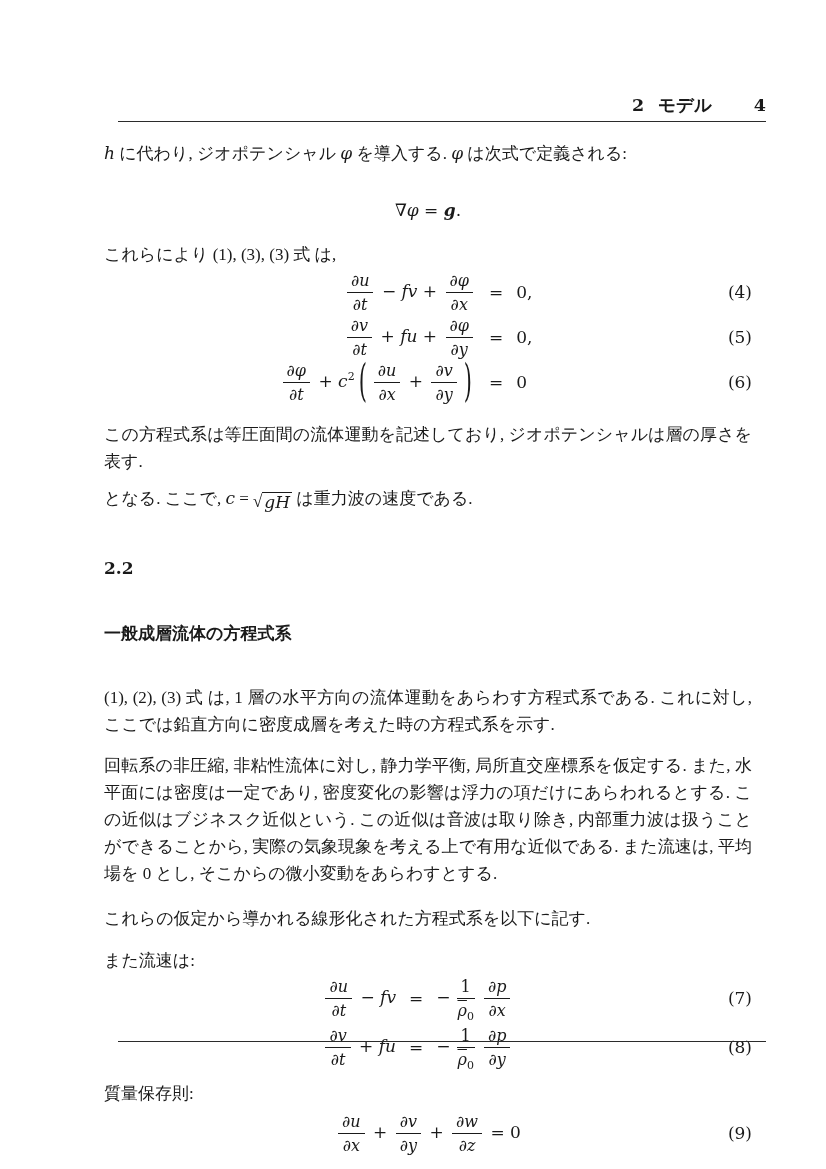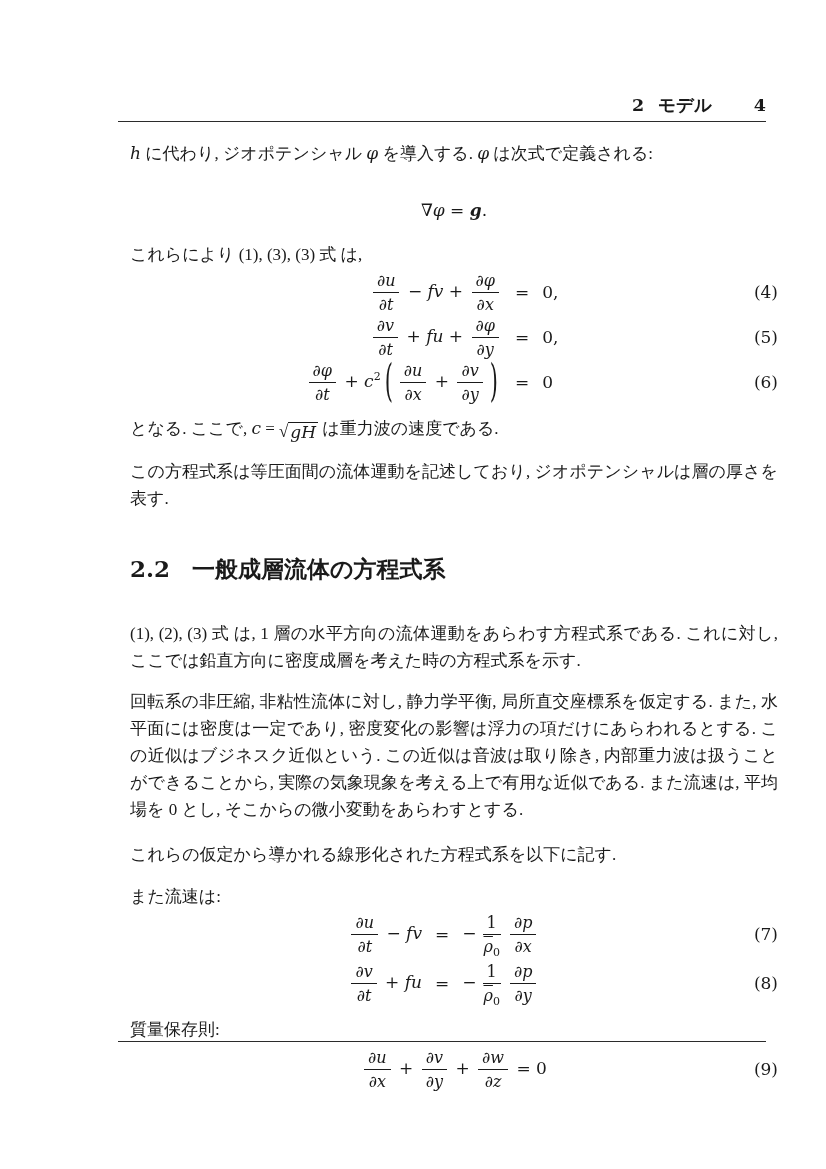--- a/index.html
+++ b/index.html
@@ -18,21 +18,21 @@
   }
   .hdr-sec{font-family:"DejaVu Serif",serif;margin-right:14px;}
   .hdr-title{font-family:"Liberation Sans","DejaVu Sans",sans-serif;}
   .hdr-page{font-family:"DejaVu Serif",serif;margin-left:42px;}
   .hrule{position:absolute;left:118px;width:648px;height:1.4px;background:#2b2b2b;}
   .hrule.top{top:121px;}
   .hrule.bottom{top:1041px;}
 
   
   .content{
-    position:absolute;top:134px;left:130px;width:648px;
+    position:absolute;top:134px;left:104px;width:648px;
     font-size:17px;line-height:27px;text-align:justify;
   }
   p{margin:0;}
 
   
   .m{font-family:"DejaVu Serif",serif;font-style:italic;}
   .mb{font-family:"DejaVu Serif",serif;font-style:italic;font-weight:bold;}
   .eqfont{font-family:"DejaVu Serif",serif;}
   .frac{
     display:inline-flex;flex-direction:column;align-items:center;
@@ -61,23 +61,23 @@
   .eqcenter .eq-tag{justify-self:end;}
   .eqrow{display:grid;align-items:center;min-height:45px;}
   .ga .eqrow{grid-template-columns:372px auto 1fr auto;}
   .gb .eqrow{grid-template-columns:292px auto 1fr auto;min-height:49px;}
   .eq-lhs{justify-self:end;white-space:nowrap;text-align:right;}
   .eq-rel{margin:0 13px;}
   .eq-rhs{justify-self:start;white-space:nowrap;}
   .eq-tag{justify-self:end;}
 
   
-  .heading{margin-top:42px;display:flex;align-items:baseline;font-weight:bold;font-size:23px;line-height:29px;text-align:right;}
+  .heading{margin-top:42px;display:flex;align-items:baseline;font-weight:bold;font-size:17px;line-height:29px;text-align:right;flex-direction:column;}
   .sec-num{font-family:"DejaVu Serif",serif;margin-right:22px;}
-  .sec-title{font-family:"Liberation Sans","DejaVu Sans",sans-serif;}
+  .sec-title{font-family:"Liberation Sans","DejaVu Sans",sans-serif;margin-top:36px;}
 </style>
 </head>
 <body style="color: rgb(26, 26, 26); background: rgb(255, 255, 255);">
 
 <div class="page">
 
   <div class="header">
     <span class="hdr-sec">2</span>
     <span class="hdr-title">モデル</span>
     <span class="hdr-page">4</span>
@@ -131,26 +131,26 @@
             </span><span> + </span><span class="frac">
               <span class="num"><span class="m">∂v</span></span>
               <span class="den"><span class="m">∂y</span></span>
             </span><span class="big">)</span></span>
         <span class="eq-rel">=</span>
         <span class="eq-rhs"><span>0</span></span>
         <span class="eq-tag">(6)</span>
       </div>
     </div>
 
+    <p style="margin-top:16px"><span>この方程式系は等圧面間の流体運動を記述しており, ジオポテンシャルは層の厚さを表す.</span></p>
+
     <p style="margin-top:10px"><span>となる. ここで, </span><span class="m">c</span><span> = </span><span class="sqrt">
           <span class="radical">√</span>
           <span class="radicand"><span class="m">gH</span></span>
         </span><span> は重力波の速度である.</span></p>
-
-    <p style="margin-top:16px"><span>この方程式系は等圧面間の流体運動を記述しており, ジオポテンシャルは層の厚さを表す.</span></p>
 
     <div class="heading">
       <span class="sec-num">2.2</span>
       <span class="sec-title">一般成層流体の方程式系</span>
     </div>
 
     <p style="margin-top:36px"><span>(1), (2), (3) 式 は, 1 層の水平方向の流体運動をあらわす方程式系である. これに対し, ここでは鉛直方向に密度成層を考えた時の方程式系を示す.</span></p>
 
     <p style="margin-top:14px"><span>回転系の非圧縮, 非粘性流体に対し, 静力学平衡, 局所直交座標系を仮定する. また, 水平面には密度は一定であり, 密度変化の影響は浮力の項だけにあらわれるとする. この近似はブジネスク近似という. この近似は音波は取り除き, 内部重力波は扱うことができることから, 実際の気象現象を考える上で有用な近似である. また流速は, 平均場を 0 とし, そこからの微小変動をあらわすとする.</span></p>
 

